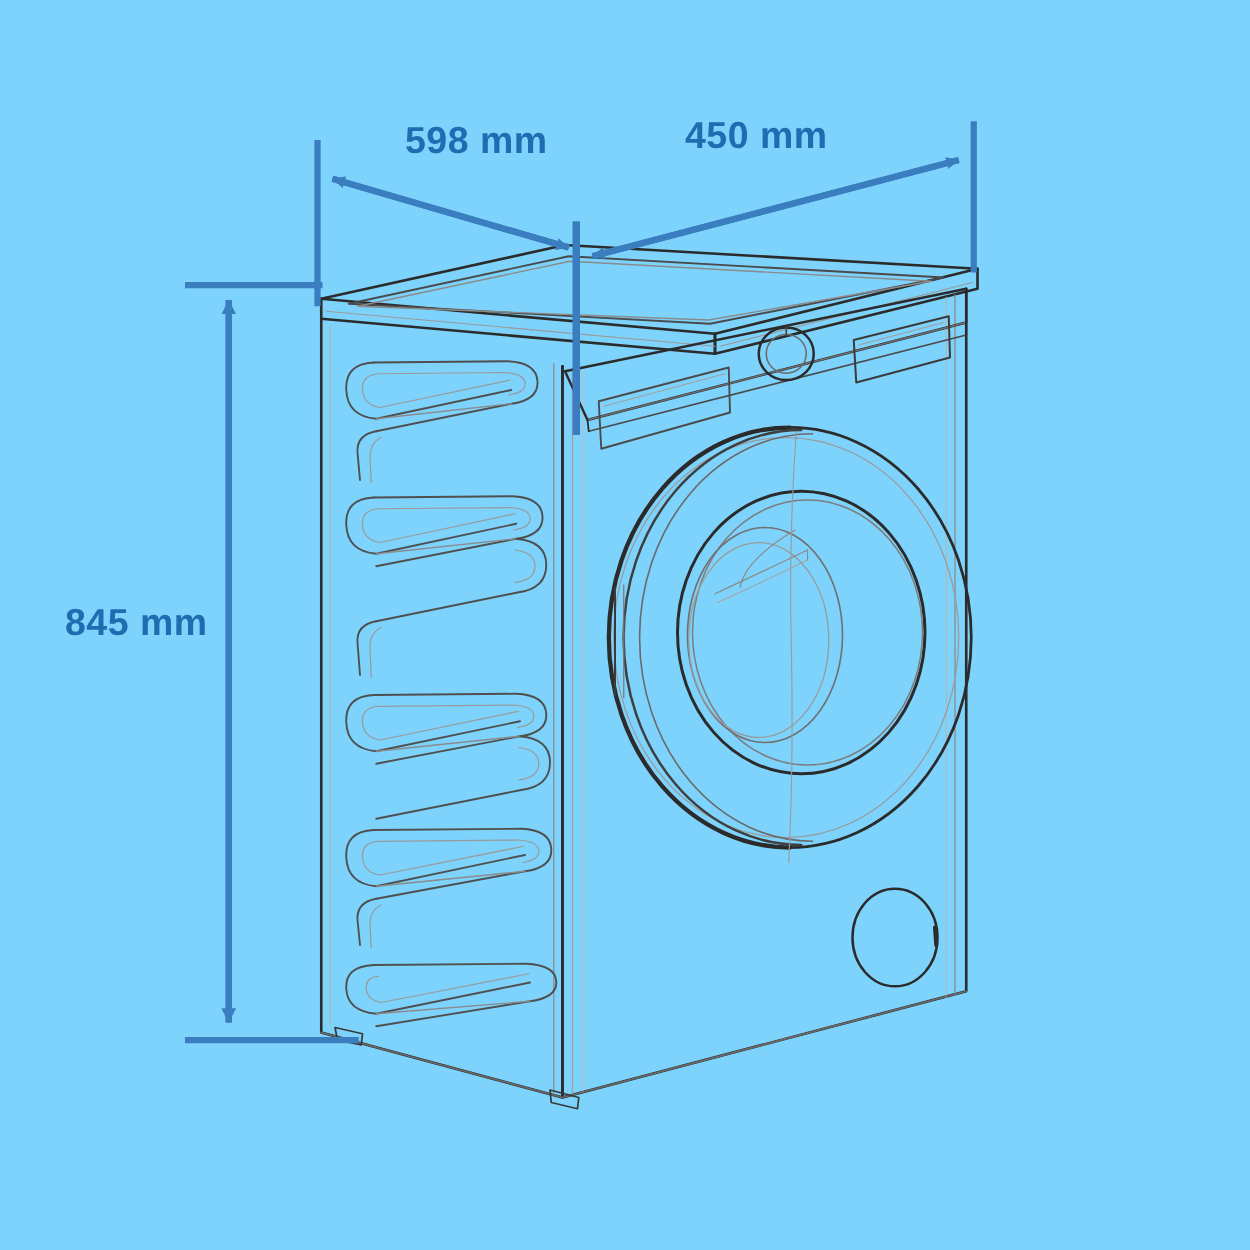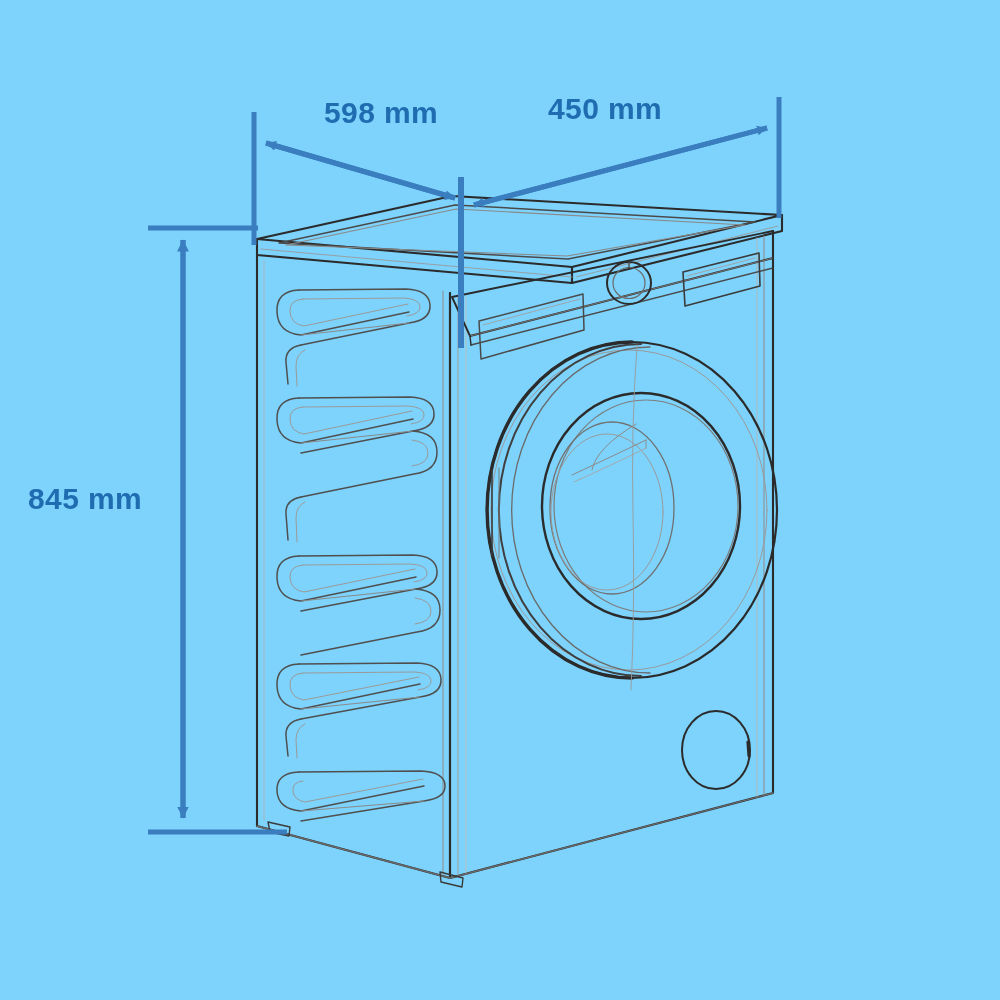--- a/index.html
+++ b/index.html
@@ -32,21 +32,21 @@
     font-family: "Liberation Sans", sans-serif;
     font-weight: bold;
     font-size: 30px;
     letter-spacing: 0.4px;
     color: #1f6cb0;
     white-space: nowrap;
     user-select: none;
   }
   #label-width  { left: 324px; top: 96px; }
   #label-depth  { left: 548px; top: 92px;  }
-  #label-height { left: 28px;  top: 482px; }
+  #label-height { left: 52px;  top: 482px; }
 </style>
 </head>
 <body>
 
 <div id="stage">
 
   <svg id="drawing" viewBox="0 0 1000 1000" xmlns="http://www.w3.org/2000/svg">
 
     <defs>
 

